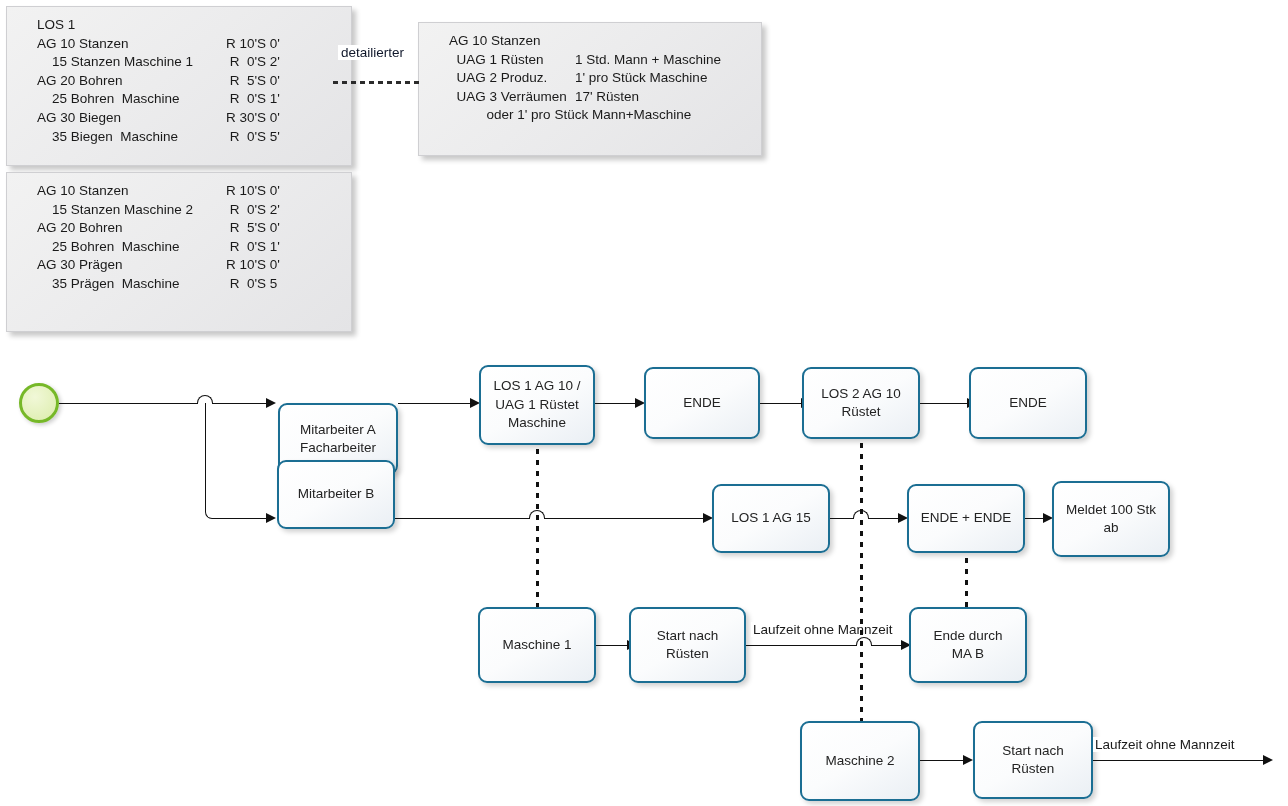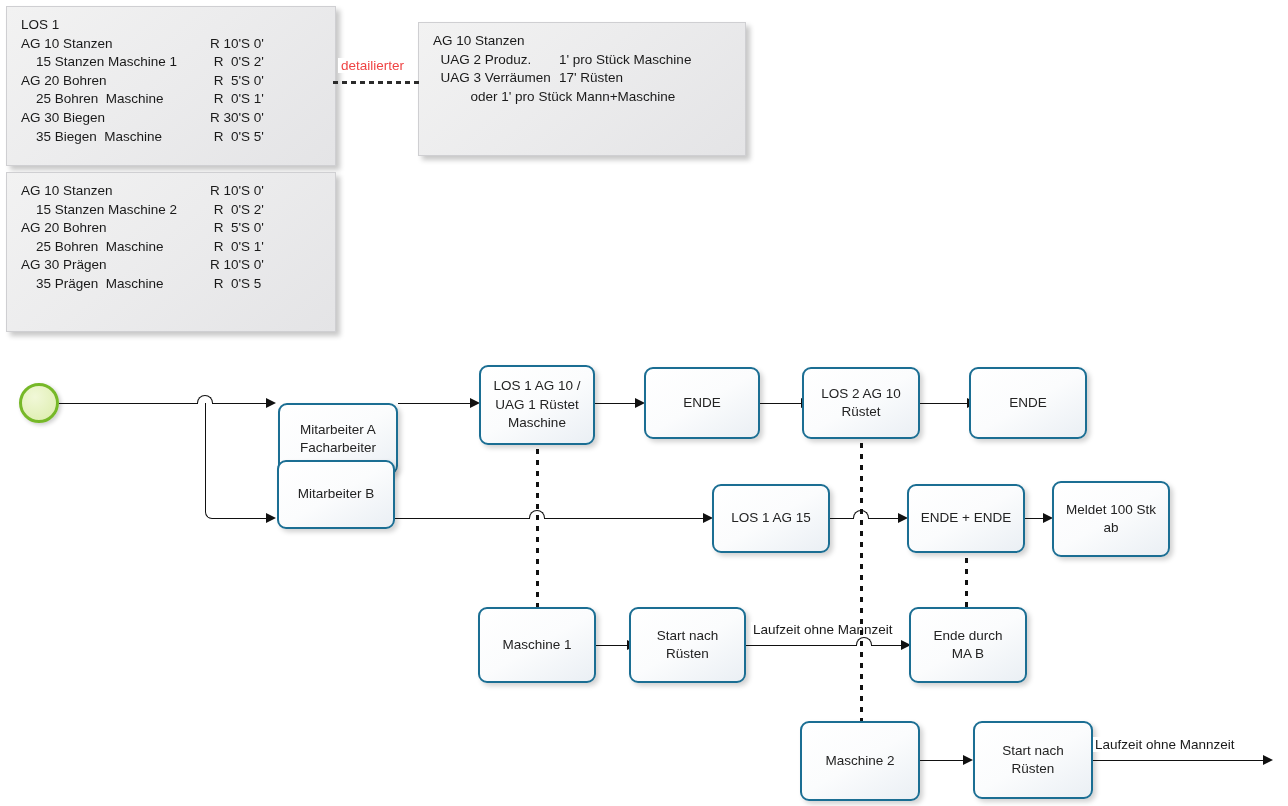--- a/index.html
+++ b/index.html
@@ -1,42 +1,42 @@
 <!DOCTYPE html>
 <html><head>
 <meta charset="utf-8">
 <style>
   html,body{margin:0;padding:0;background:#ffffff;}
   body{width:1288px;height:806px;position:relative;overflow:hidden;
        font-family:"Liberation Sans","DejaVu Sans",sans-serif;color:#1a1a1a;}
 
   
   .note{position:absolute;background:linear-gradient(140deg,#f2f2f2 0%,#ececed 45%,#e4e4e6 100%);
-        border:1px solid #cfcfd2;box-shadow:4px 4px 5px rgba(0,0,0,.22);}
+        border:1px solid #cfcfd2;box-shadow:4px 4px 5px rgba(0,0,0,.22);padding-left:16px;}
   .note .lines{padding:9px 14px 10px 14px;}
   .note .row{display:flex;white-space:pre;font-size:13.5px;line-height:18.6px;}
   .note .row .a{display:inline-block;}
   .note .row .b{display:inline-block;text-align:right;}
   .note .row .c{display:inline-block;text-align:left;}
   .note .row .free{display:inline-block;}
 
   #note-los1{left:6px;top:6px;width:328px;height:158px;}
   #note-los2{left:6px;top:172px;width:328px;height:158px;}
   #note-detail{left:418px;top:22px;width:326px;height:132px;}
 
   
   .los .a{width:178px;}
   .los .b{width:42px;}
   .los .c{width:40px;}
   
   .det .a{width:126px;}
   .det .free{width:auto;}
 
   
-  #detaillierter-label{position:absolute;left:338px;top:58px;font-size:13.5px;color:#ef4444;
+  #detaillierter-label{position:absolute;left:338px;top:45px;font-size:13.5px;color:#0f172a;
         background:#fff;padding:0 3px;}
   #detaillierter-dots{position:absolute;left:331px;top:81px;width:88px;height:3px;
         background-image:radial-gradient(circle,#2b2b2b 50%,transparent 51%);
         background-size:9px 3px;background-repeat:repeat-x;}
 
   
   .pbox{position:absolute;box-sizing:border-box;border:2px solid #1b6e93;border-radius:9px;
         background:linear-gradient(150deg,#ffffff 0%,#fbfcfd 50%,#eaeff4 100%);
         box-shadow:3px 3px 5px rgba(0,0,0,.18);
         display:flex;align-items:center;justify-content:center;text-align:center;
@@ -131,20 +131,24 @@
       <span class="b">R  0'</span>
       <span class="c">S 5</span>
     </div>
   </div>
 </div>
 
 <div class="note det" id="note-detail">
   <div class="lines">
     <div class="row"><span class="free">AG 10 Stanzen</span></div>
     <div class="row">
+      <span class="a">  UAG 1 Rüsten</span>
+      <span class="free">1 Std. Mann + Maschine</span>
+    </div>
+    <div class="row">
       <span class="a">  UAG 2 Produz.</span>
       <span class="free">1' pro Stück Maschine</span>
     </div>
     <div class="row">
       <span class="a">  UAG 3 Verräumen</span>
       <span class="free">17' Rüsten</span>
     </div>
     <div class="row">
       <span class="free">          oder 1' pro Stück Mann+Maschine</span>
     </div>

